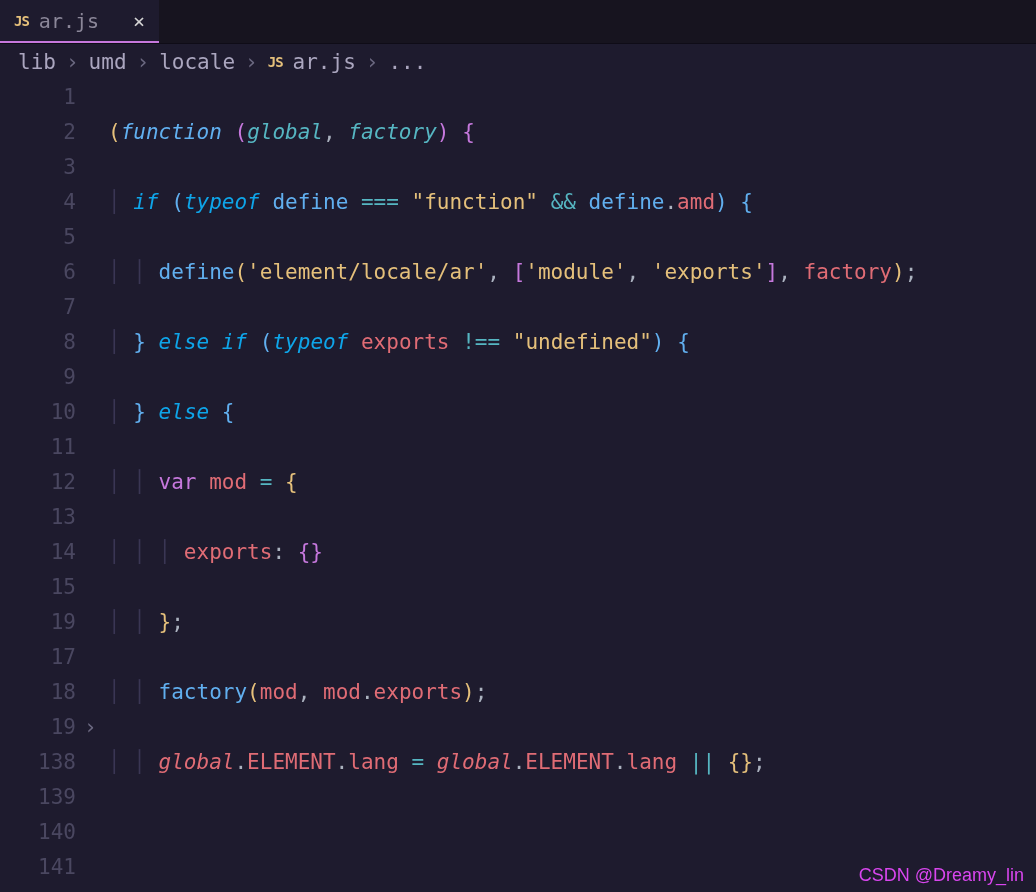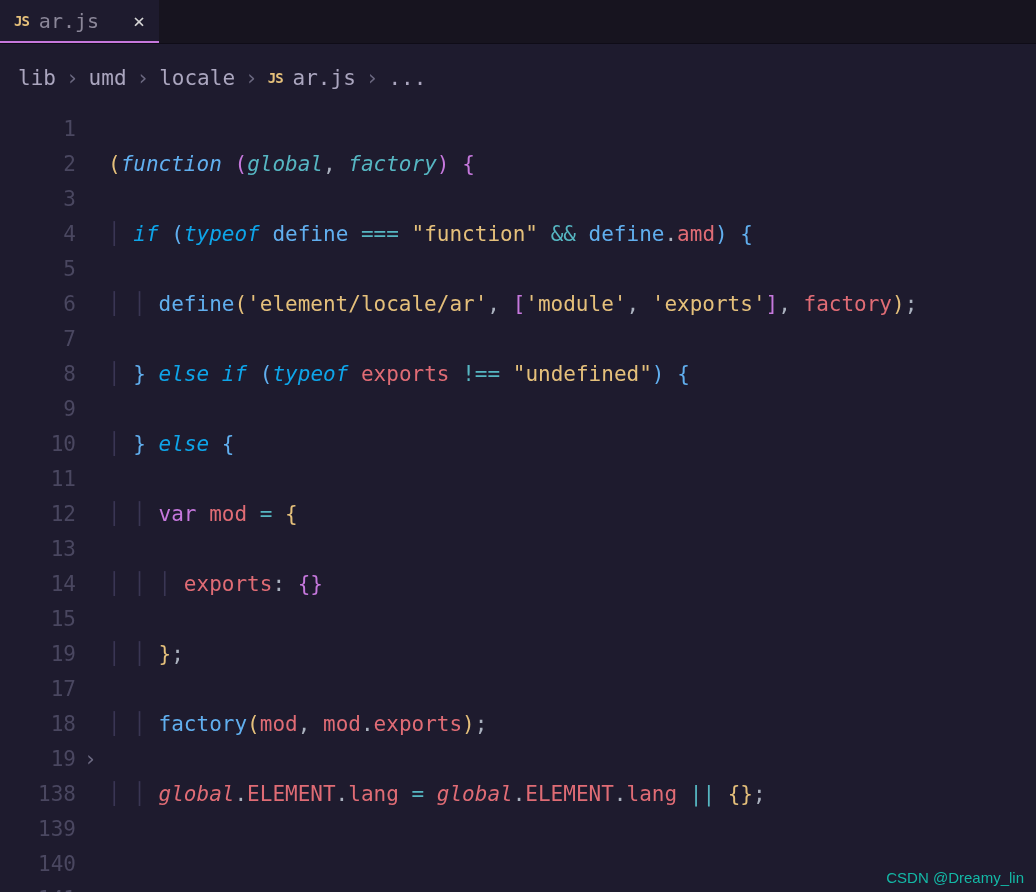--- a/index.html
+++ b/index.html
@@ -39,21 +39,21 @@
   }
   .tab .close {
     color: #d4d4d4;
     margin-left: 24px;
     font-size: 20px;
     cursor: pointer;
   }
   .breadcrumb {
     display: flex;
     align-items: center;
-    padding: 22px 18px;
+    padding: 6px 18px;
     gap: 10px;
     font-size: 21px;
     color: #aba6bf;
   }
   .breadcrumb .chev {
     color: #6b6880;
   }
   .breadcrumb .js-badge {
     color: #e5c07b;
     font-weight: bold;
@@ -97,22 +97,22 @@
   .ctrl-n { color: #c678dd; }
   .op { color: #56b6c2; }
   .str { color: #e5c07b; }
   .var { color: #e06c75; }
   .var-i { color: #e06c75; font-style: italic; }
   .prop { color: #e06c75; }
   .watermark {
     position: absolute;
     right: 12px;
     bottom: 6px;
-    color: #14b8a6;
-    font-size: 15px;
+    color: #d946ef;
+    font-size: 18px;
     font-family: sans-serif;
   }
 </style>
 </head>
 <body>
 
 <div class="tab-bar">
   <div class="tab">
     <span class="js-badge">JS</span>
     <span class="tab-label">ar.js</span>

